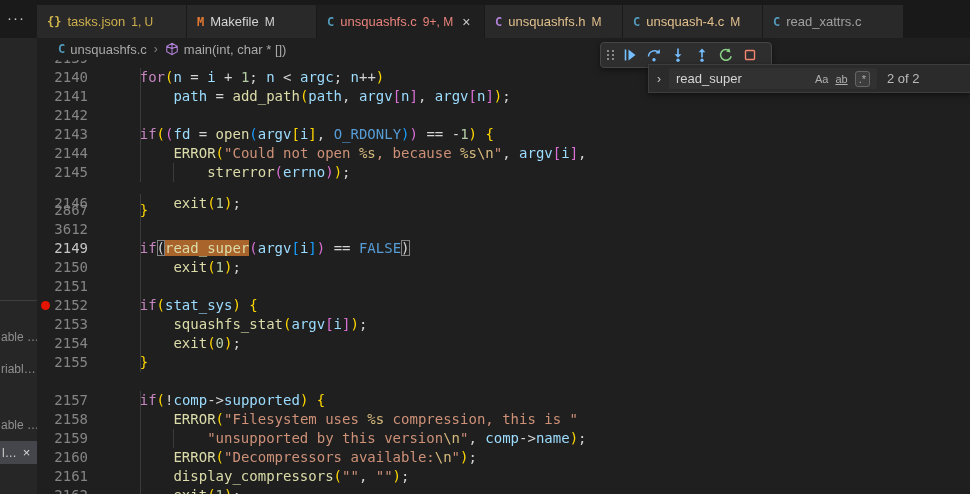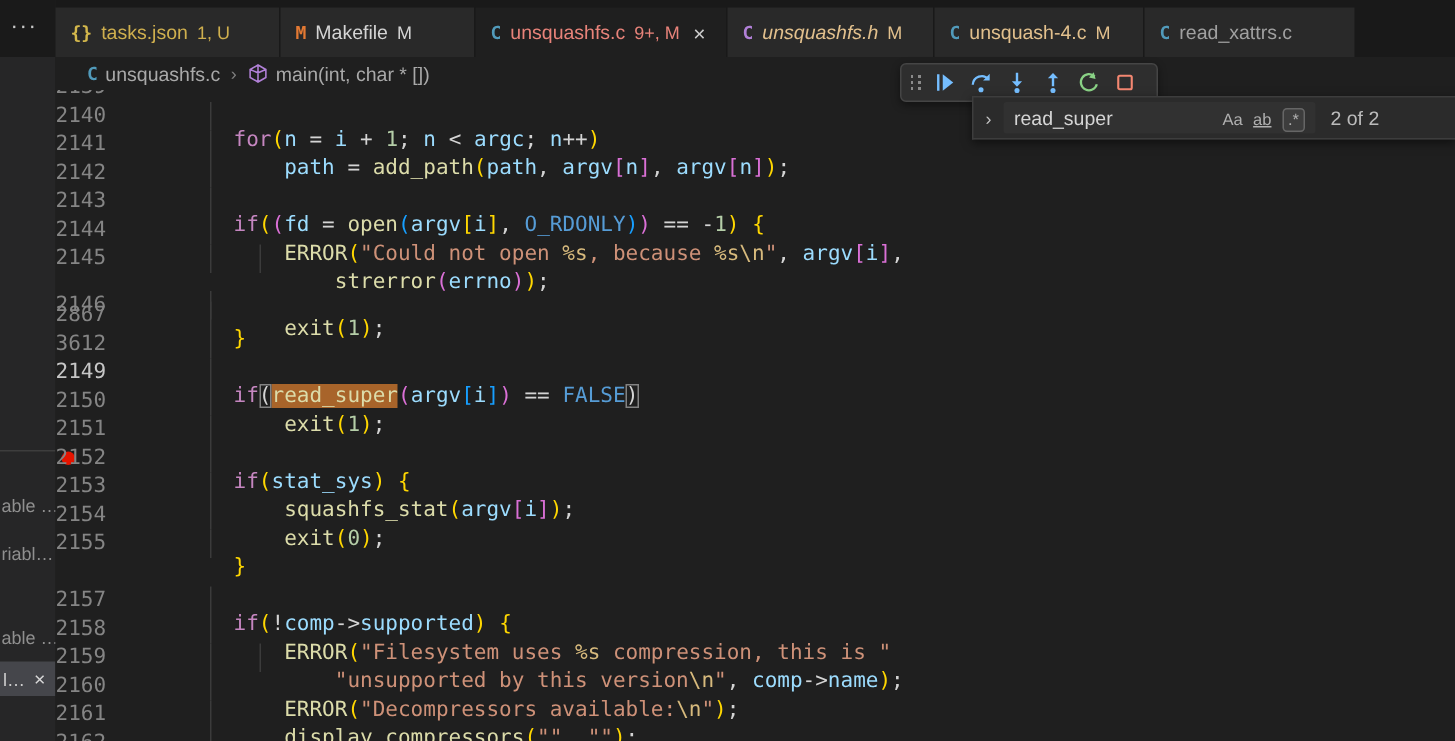--- a/index.html
+++ b/index.html
@@ -21,35 +21,35 @@
   
   #tabbar{position:absolute;left:0;top:0;width:933px;height:38px;background:#191919;
           display:flex;align-items:flex-end;z-index:30;}
   .tab{height:33px;display:flex;align-items:center;background:#292929;margin-right:1px;
        padding:0 10px;box-sizing:border-box;font-size:13px;white-space:nowrap;overflow:hidden;
        flex:0 0 auto;cursor:pointer;}
   .tab.active{background:#1f1f1f;}
   .tab .ficon{font-weight:bold;font-size:12px;margin-right:6px;font-family:"DejaVu Sans Mono",monospace;}
   .tab .suffix{margin-left:6px;font-size:12px;}
   .tab .close{margin-left:9px;color:#cccccc;font-size:14px;}
-  .tab.preview .tlabel{font-style:italic;}
+  .tab.preview .tlabel{}
   
   #breadcrumb{position:absolute;left:0;top:38px;width:933px;height:22px;background:#1f1f1f;
               display:flex;align-items:center;font-size:13px;color:#a9a9a9;z-index:20;padding-left:21px;box-sizing:border-box;}
   #breadcrumb .ficon{font-weight:bold;font-size:12px;color:#519aba;margin-right:5px;font-family:"DejaVu Sans Mono",monospace;}
   #breadcrumb .chev{margin:0 7px;color:#808080;font-size:12px;}
   #breadcrumb .sym{margin-right:5px;}
   
   #code-layer{position:absolute;left:0;top:0;width:933px;height:494px;z-index:5;}
   .row{position:absolute;left:0;width:933px;height:19px;}
-  .lnum{position:absolute;left:0;top:0;width:51px;text-align:left;
+  .lnum{position:absolute;left:0;top:0;width:51px;text-align:right;
         font-family:"DejaVu Sans Mono",monospace;font-size:14px;line-height:19px;}
   .bp{position:absolute;left:4px;top:5px;width:9px;height:9px;border-radius:50%;}
   .guide{position:absolute;top:0;width:1px;height:19px;}
-  .code{position:absolute;left:69px;top:0;margin:16px;font-family:"DejaVu Sans Mono",monospace;
+  .code{position:absolute;left:69px;top:0;margin:0;font-family:"DejaVu Sans Mono",monospace;
         font-size:14px;line-height:19px;white-space:pre;}
   .tok.box{outline:1px solid #828282;outline-offset:-1px;color:#d4d4d4 !important;}
   
   #debug-toolbar{position:absolute;left:563px;top:42px;width:172px;height:26px;background:#2e2e2e;
                  border:1px solid #454545;border-radius:4px;box-sizing:border-box;z-index:40;
                  display:flex;align-items:center;box-shadow:0 2px 6px rgba(0,0,0,.45);}
   #debug-toolbar .grip{margin:0 4px 0 6px;display:flex;flex-direction:column;gap:2px;}
   #debug-toolbar .grip i{display:block;width:7px;height:2px;
       background:radial-gradient(circle 1px at 1px 1px,#8a8a8a 99%,transparent),
                  radial-gradient(circle 1px at 6px 1px,#8a8a8a 99%,transparent);}

